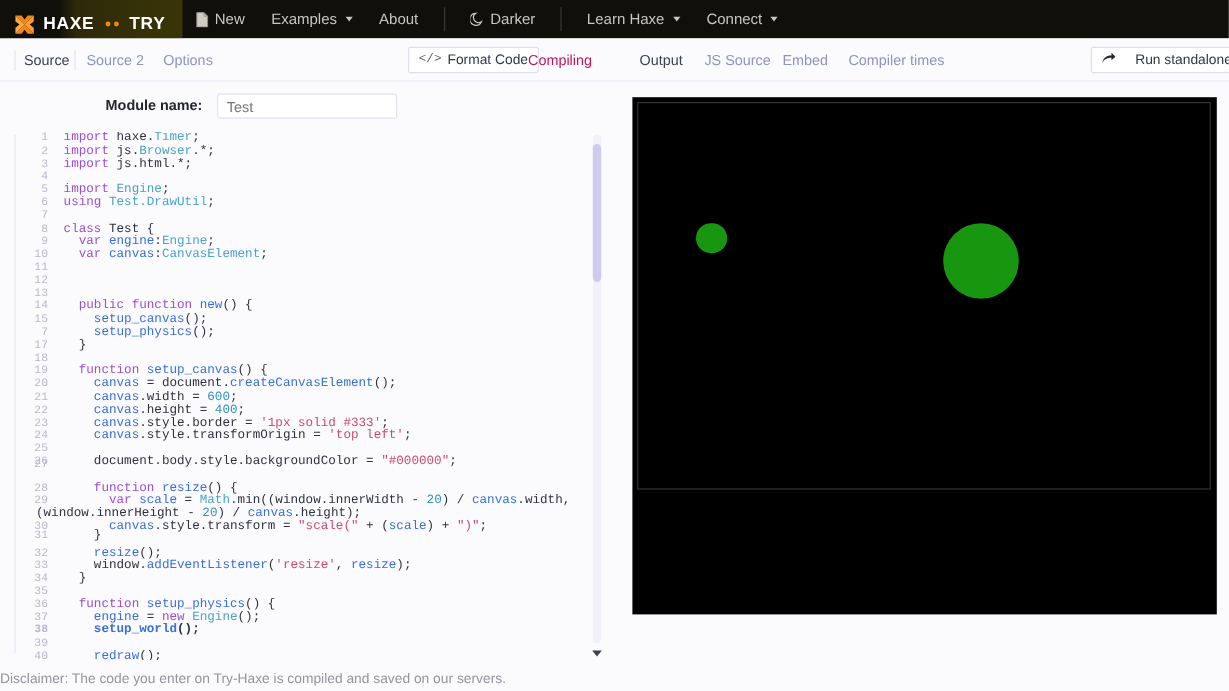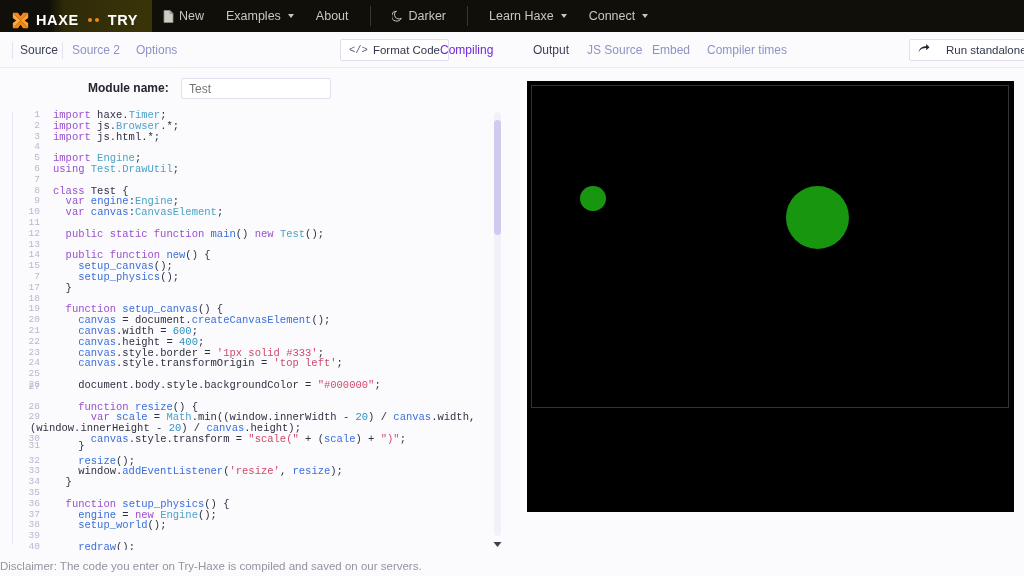--- a/index.html
+++ b/index.html
@@ -282,21 +282,21 @@
   </div>
   <div class="tab" style="left:136px;">
     <span>Options</span>
   </div>
 
   <div class="btn" style="left:340px;">
     <span class="code-glyph">&lt;/&gt;</span>
     <span>Format Code</span>
   </div>
 
-  <div class="tab" style="left:440px; color:#6d28d9;">
+  <div class="tab" style="left:440px; color:#be185d;">
     <span>Compiling</span>
   </div>
 
   <div class="tab active" style="left:533px;">
     <span>Output</span>
   </div>
   <div class="tab" style="left:587px;">
     <span>JS Source</span>
   </div>
   <div class="tab" style="left:652px;">
@@ -328,21 +328,21 @@
       <div class="cline" style="top: 10.8px;"><span class="lnum">2</span><span class="ctext"><span class="k">import </span><span class="pl">js.</span><span class="ty">Browser</span><span class="pl">.*;</span></span></div>
       <div class="cline" style="top: 21.6px;"><span class="lnum">3</span><span class="ctext"><span class="k">import </span><span class="pl">js.html.*;</span></span></div>
       <div class="cline" style="top: 32.4px;"><span class="lnum">4</span><span class="ctext"></span></div>
       <div class="cline" style="top: 43.2px;"><span class="lnum">5</span><span class="ctext"><span class="k">import </span><span class="ty">Engine</span><span class="pl">;</span></span></div>
       <div class="cline" style="top: 54px;"><span class="lnum">6</span><span class="ctext"><span class="k">using </span><span class="ty">Test.DrawUtil</span><span class="pl">;</span></span></div>
       <div class="cline" style="top: 64.8px;"><span class="lnum">7</span><span class="ctext"></span></div>
       <div class="cline" style="top: 75.6px;"><span class="lnum">8</span><span class="ctext"><span class="k">class </span><span class="pl">Test {</span></span></div>
       <div class="cline" style="top: 86.4px;"><span class="lnum">9</span><span class="ctext"><span class="pl">  </span><span class="k">var </span><span class="id">engine</span><span class="pl">:</span><span class="ty">Engine</span><span class="pl">;</span></span></div>
       <div class="cline" style="top: 97.2px;"><span class="lnum">10</span><span class="ctext"><span class="pl">  </span><span class="k">var </span><span class="id">canvas</span><span class="pl">:</span><span class="ty">CanvasElement</span><span class="pl">;</span></span></div>
       <div class="cline" style="top: 108px;"><span class="lnum">11</span><span class="ctext"></span></div>
-      <div class="cline" style="top: 118.8px;"><span class="lnum">12</span><span class="ctext"><span class="pl">  </span><span class="k">public static function </span><span class="fn">main</span><span class="pl">() </span><span class="k">new </span><span class="ty">Test</span><span class="pl">();</span></span></div>
+      <div class="cline" style="top: 118.8px;"><span class="lnum">12</span></div>
       <div class="cline" style="top: 129.6px;"><span class="lnum">13</span><span class="ctext"></span></div>
       <div class="cline" style="top: 140.4px;"><span class="lnum">14</span><span class="ctext"><span class="pl">  </span><span class="k">public function </span><span class="fn">new</span><span class="pl">() {</span></span></div>
       <div class="cline" style="top: 151.2px;"><span class="lnum">15</span><span class="ctext"><span class="pl">    </span><span class="fn">setup_canvas</span><span class="pl">();</span></span></div>
       <div class="cline" style="top: 162px;"><span class="lnum">7</span><span class="ctext"><span class="pl">    </span><span class="fn">setup_physics</span><span class="pl">();</span></span></div>
       <div class="cline" style="top: 172.8px;"><span class="lnum">17</span><span class="ctext"><span class="pl">  }</span></span></div>
       <div class="cline" style="top: 183.6px;"><span class="lnum">18</span><span class="ctext"></span></div>
       <div class="cline" style="top: 194.4px;"><span class="lnum">19</span><span class="ctext"><span class="pl">  </span><span class="k">function </span><span class="fn">setup_canvas</span><span class="pl">() {</span></span></div>
       <div class="cline" style="top: 205.2px;"><span class="lnum">20</span><span class="ctext"><span class="pl">    </span><span class="id">canvas</span><span class="pl"> = document.</span><span class="fn">createCanvasElement</span><span class="pl">();</span></span></div>
       <div class="cline" style="top: 216px;"><span class="lnum">21</span><span class="ctext"><span class="pl">    </span><span class="id">canvas</span><span class="pl">.width = </span><span class="nu">600</span><span class="pl">;</span></span></div>
       <div class="cline" style="top: 226.8px;"><span class="lnum">22</span><span class="ctext"><span class="pl">    </span><span class="id">canvas</span><span class="pl">.height = </span><span class="nu">400</span><span class="pl">;</span></span></div>
@@ -355,21 +355,21 @@
       <div class="cline" style="top: 302.4px;"><span class="lnum">29</span><span class="ctext"><span class="pl">      </span><span class="k">var </span><span class="id">scale</span><span class="pl"> = </span><span class="ty">Math</span><span class="pl">.min((window.innerWidth - </span><span class="nu">20</span><span class="pl">) / </span><span class="id">canvas</span><span class="pl">.width,</span></span></div>
       <div class="cline" style="top: 313.2px;"><span class="ctext" style="left: 30px;"><span class="pl">(window.innerHeight - </span><span class="nu">20</span><span class="pl">) / </span><span class="id">canvas</span><span class="pl">.height);</span></span></div>
       <div class="cline" style="top: 324px;"><span class="lnum">30</span><span class="ctext"><span class="pl">      </span><span class="id">canvas</span><span class="pl">.style.transform = </span><span class="st">"scale("</span><span class="pl"> + (</span><span class="id">scale</span><span class="pl">) + </span><span class="st">")"</span><span class="pl">;</span></span></div>
       <div class="cline" style="top: 331px;"><span class="lnum">31</span><span class="ctext"><span class="pl">    }</span></span></div>
       <div class="cline" style="top: 345.6px;"><span class="lnum">32</span><span class="ctext"><span class="pl">    </span><span class="fn">resize</span><span class="pl">();</span></span></div>
       <div class="cline" style="top: 356.4px;"><span class="lnum">33</span><span class="ctext"><span class="pl">    window.</span><span class="fn">addEventListener</span><span class="pl">(</span><span class="st">'resize'</span><span class="pl">, </span><span class="id">resize</span><span class="pl">);</span></span></div>
       <div class="cline" style="top: 367px;"><span class="lnum">34</span><span class="ctext"><span class="pl">  }</span></span></div>
       <div class="cline" style="top: 378px;"><span class="lnum">35</span><span class="ctext"></span></div>
       <div class="cline" style="top: 388.8px;"><span class="lnum">36</span><span class="ctext"><span class="pl">  </span><span class="k">function </span><span class="fn">setup_physics</span><span class="pl">() {</span></span></div>
       <div class="cline" style="top: 399.6px;"><span class="lnum">37</span><span class="ctext"><span class="pl">    </span><span class="id">engine</span><span class="pl"> = </span><span class="k">new </span><span class="ty">Engine</span><span class="pl">();</span></span></div>
-      <div class="cline" style="top: 410.4px;"><span class="lnum">38</span><span class="ctext"><span class="pl">    </span><span class="fn">setup_world</span><span class="pl">();</span></span></div>
+      <div class="cline" style="top: 410.4px; font-weight: bold;"><span class="lnum">38</span><span class="ctext"><span class="pl">    </span><span class="fn">setup_world</span><span class="pl">();</span></span></div>
       <div class="cline" style="top: 421.2px;"><span class="lnum">39</span><span class="ctext"></span></div>
       <div class="cline" style="top: 432px;"><span class="lnum">40</span><span class="ctext"><span class="pl">    </span><span class="fn">redraw</span><span class="pl">();</span></span></div>
     </div>
   <div id="sb-track"></div>
   <div id="sb-thumb"></div>
   <div id="sb-down">
     <svg width="9" height="7" viewBox="0 0 9 7">
         <path d="M0.5 1 L8.5 1 L4.5 6 Z" fill="#3b3f55"></path>
       </svg>
   </div>

